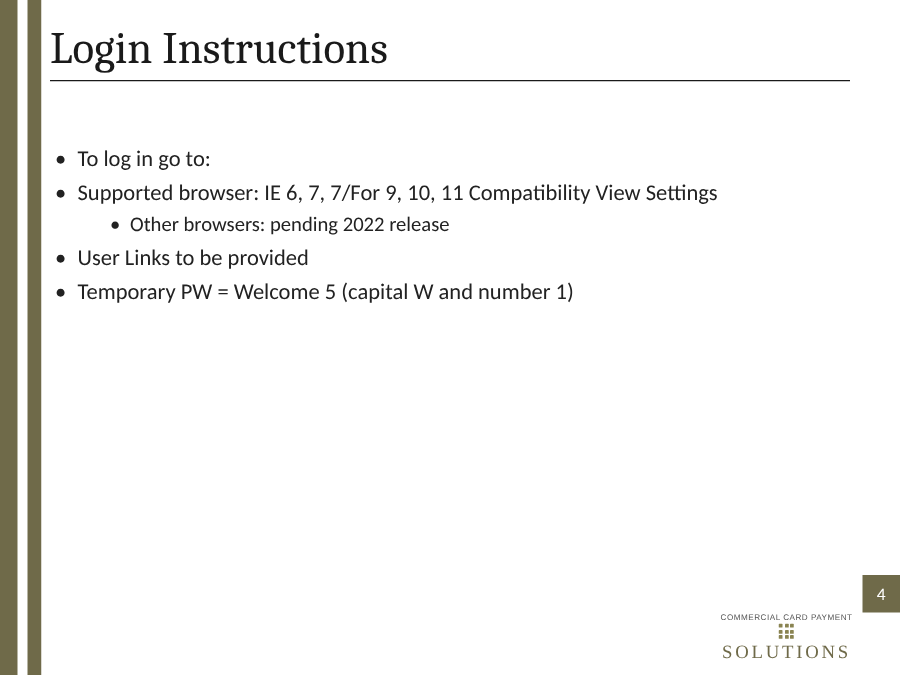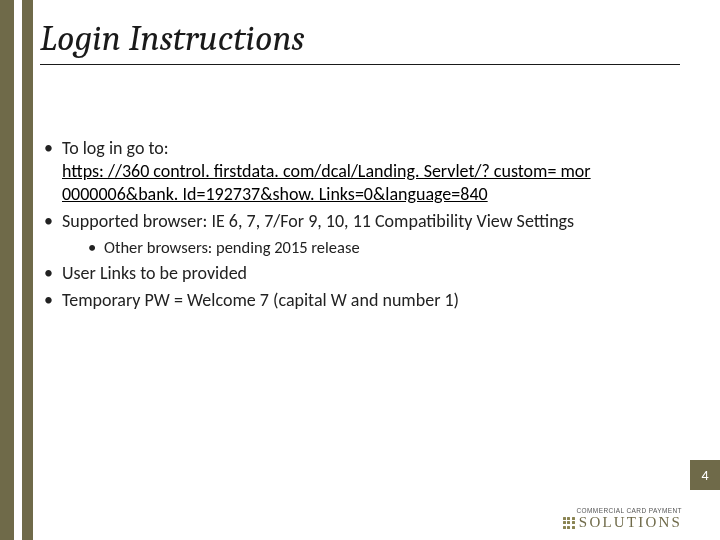--- a/index.html
+++ b/index.html
@@ -36,30 +36,29 @@
     top: 20px;
     width: 640px;
   }
   h1.title {
     margin: 0 0 6px 0;
     font-weight: 400;
     font-size: 36px;
     line-height: 1.05;
     color: #1a1a1a;
     font-family: Cambria, Georgia, "Times New Roman", serif;
-    font-style: italic;
   }
   .title-rule {
     border: none;
     border-top: 1px solid #1a1a1a;
     margin: 2px 0 0 0;
     width: 640px;
   }
   .body {
-    margin-top: 72px;
+    margin-top: 51px;
     font-size: 18px;
     line-height: 1.28;
   }
   ul.bul {
     list-style: none;
     padding: 0;
     margin: 0;
   }
   ul.bul > li {
     position: relative;
@@ -130,20 +129,21 @@
     font-size: 15px;
     letter-spacing: 2.2px;
     color: #6f6a49;
     display: block;
   }
   .footer-logo .line {
     display: flex;
     align-items: center;
     justify-content: flex-end;
     gap: 4px;
+    flex-direction: column;
   }
   .footer-logo .dots {
     display: inline-block;
     width: 12px;
     height: 12px;
     position: relative;
   }
   .footer-logo .dots span {
     position: absolute;
     width: 3px;
@@ -168,37 +168,36 @@
 
 <div class="slide">
   <h1 class="title">Login Instructions</h1>
   <hr class="title-rule">
 
   <div class="body">
 
     <ul class="bul">
       <li>
         <span>To log in go to:</span><br>
-        <a class="link" href="#">https: //360 control. firstdata. com/dcal/Landing. Servlet/? custom= mor 0000006&amp;bank. Id=192737&amp;show. Links=0&amp;language=840</a>
       </li>
     </ul>
 
     <ul class="bul block2">
       <li>
         <span>Supported browser: IE 6, 7, 7/For 9, 10, 11 Compatibility View Settings</span>
         <ul class="sub">
-          <li>Other browsers: pending 2015 release</li>
+          <li>Other browsers: pending 2022 release</li>
         </ul>
       </li>
     </ul>
 
     <ul class="bul block3">
       <li>User Links to be provided</li>
       <li>
-        <span>Temporary PW = Welcome 7 </span><span class="italic">(capital W and number 1)</span>
+        <span>Temporary PW = Welcome 5 </span><span class="italic">(capital W and number 1)</span>
       </li>
     </ul>
 
   </div>
 </div>
 
 <div class="pagenum-box">4</div>
 
 <div class="footer-logo">
   <span class="small">COMMERCIAL CARD PAYMENT</span>

